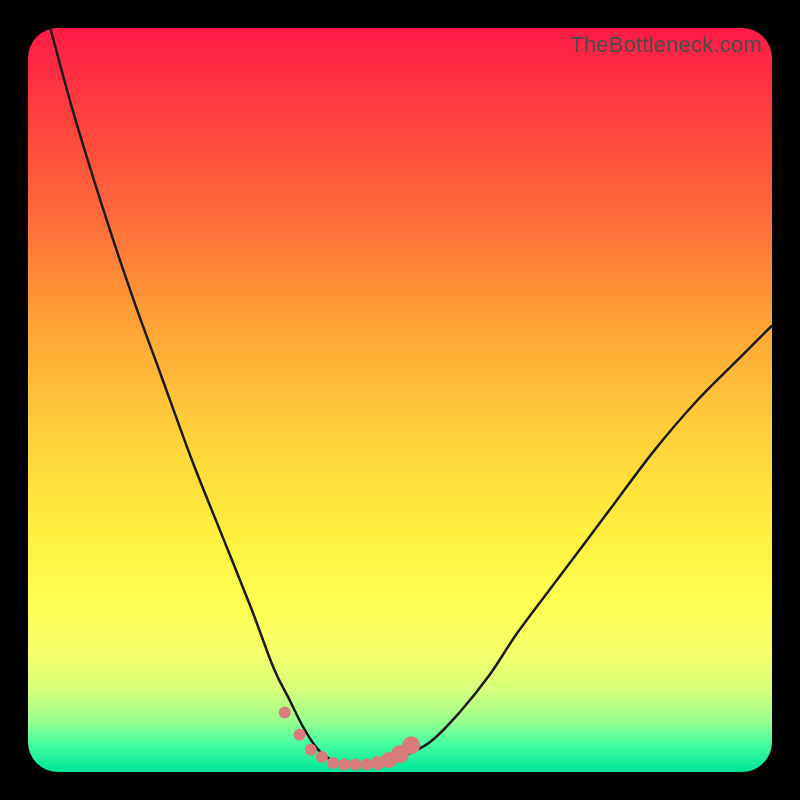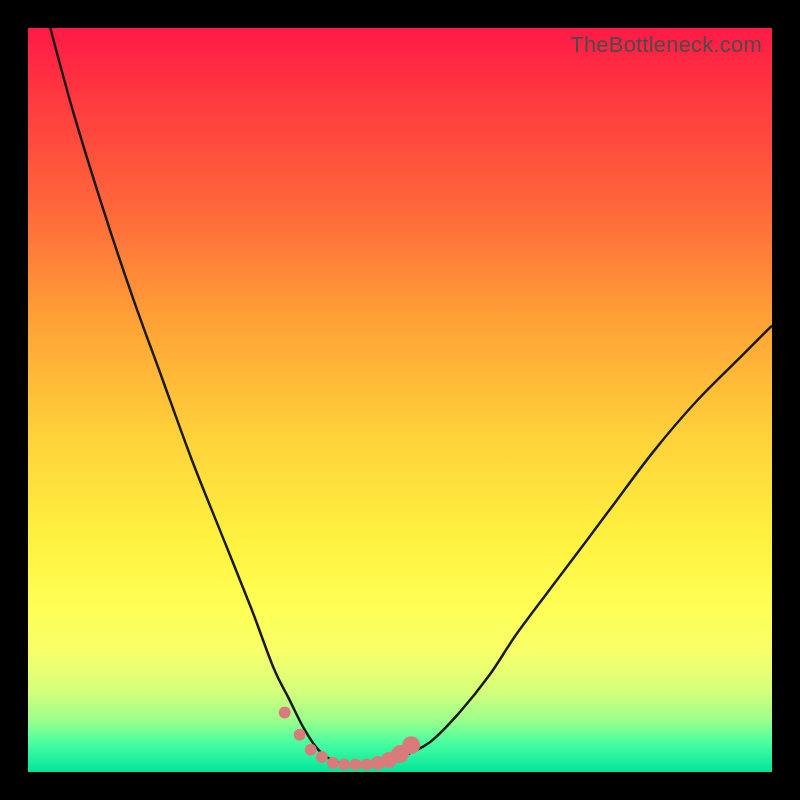--- a/index.html
+++ b/index.html
@@ -33,20 +33,21 @@
       #ffa436 40%,
       #ffd23a 55%,
       #fff03e 68%,
       #ffff55 78%,
       #f6ff6a 84%,
       #d6ff7a 89%,
       #9cff8c 93%,
       #4bffa0 96%,
       #00e59a 100%
     );
+    border-radius: 30px;
   }
   .watermark {
     position: absolute;
     top: 4px;
     right: 10px;
     color: #4b4b4b;
     font-size: 22px;
     font-weight: 500;
     letter-spacing: 0.2px;
     user-select: none;

